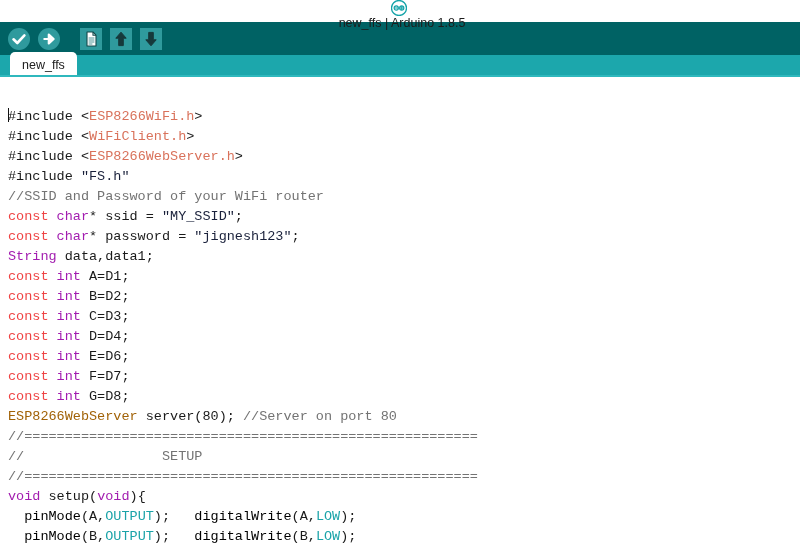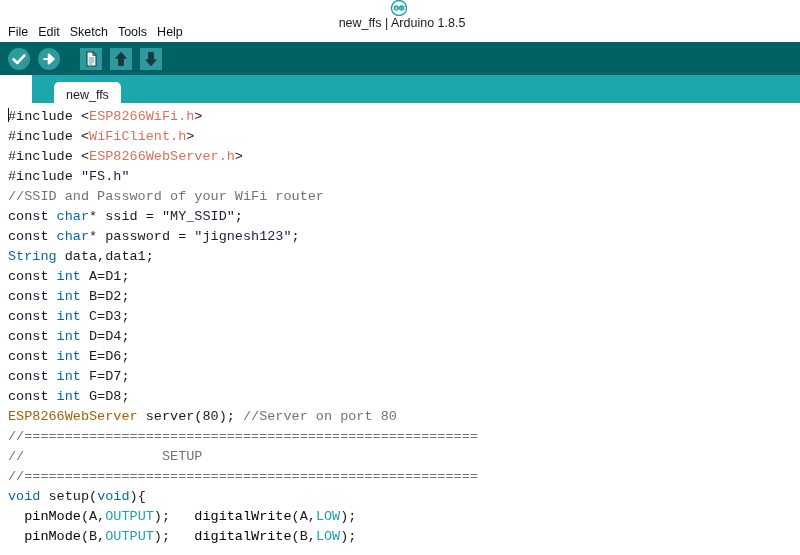--- a/index.html
+++ b/index.html
@@ -70,28 +70,27 @@
     display: flex;
     align-items: center;
     justify-content: center;
     flex: 0 0 auto;
     cursor: pointer;
   }
   .tb-gap { width: 12px; flex: 0 0 auto; }
 
   
   .tabstrip {
-    height: 32px;
+    height: 22px;
     background: #1CA7AC;
     display: flex;
     align-items: flex-end;
-    padding-left: 22px;
+    padding-left: 10px;
     box-sizing: border-box;
     position: relative;
-    margin-left: 32px;
   }
   .tab {
     background: #ffffff;
     height: 25px;
     min-width: 58px;
     border-radius: 5px 5px 0 0;
     display: flex;
     align-items: center;
     justify-content: center;
     padding: 0 12px;
@@ -123,22 +122,22 @@
     padding: 4px 0 0 8px;
     white-space: pre;
     box-sizing: border-box;
   }
   .line { height: 20px; white-space: pre; font-family: Liberation Mono, monospace; }
 
   
   .t-default  { color: #1a1a1a; }
   .t-preproc  { color: #1a1a1a; }
   .t-lib      { color: #d9725b; }
-  .t-keyword  { color: #0f172a; }
-  .t-type     { color: #0369a1; }
+  .t-keyword  { color: #ef4444; }
+  .t-type     { color: #a21caf; }
   .t-string   { color: #19203a; }
   .t-comment  { color: #737373; }
   .t-class    { color: #a16207; }
   .t-func     { color: #000000; }
   .t-const    { color: #1aa3a8; text-align: center; }
 
   .caret {
     display: inline-block;
     width: 1px;
     height: 14px;
@@ -161,27 +160,20 @@
       </g>
       <g stroke="#13a3a8" stroke-width="2.2" stroke-linecap="round">
         <line x1="7.7" y1="16" x2="13.3" y2="16"></line>
         <line x1="18.7" y1="16" x2="24.3" y2="16"></line>
         <line x1="21.5" y1="13.2" x2="21.5" y2="18.8"></line>
       </g>
     </svg>
     <span class="title-text">new_ffs | Arduino 1.8.5</span>
   </div>
 
-  <div class="menubar">
-    <span class="menu-item">File</span>
-    <span class="menu-item">Edit</span>
-    <span class="menu-item">Sketch</span>
-    <span class="menu-item">Tools</span>
-    <span class="menu-item">Help</span>
-  </div>
 
   <div class="toolbar">
 
     <div class="tb-btn">
       <svg width="24" height="24" viewBox="0 0 24 24">
         <circle cx="12" cy="12" r="11" fill="#2f9a9d"></circle>
         <path d="M6.5 12.3 L10.3 16 L17.4 8.4" fill="none" stroke="#ffffff" stroke-width="2.6" stroke-linecap="round" stroke-linejoin="round"></path>
       </svg>
     </div>
 

